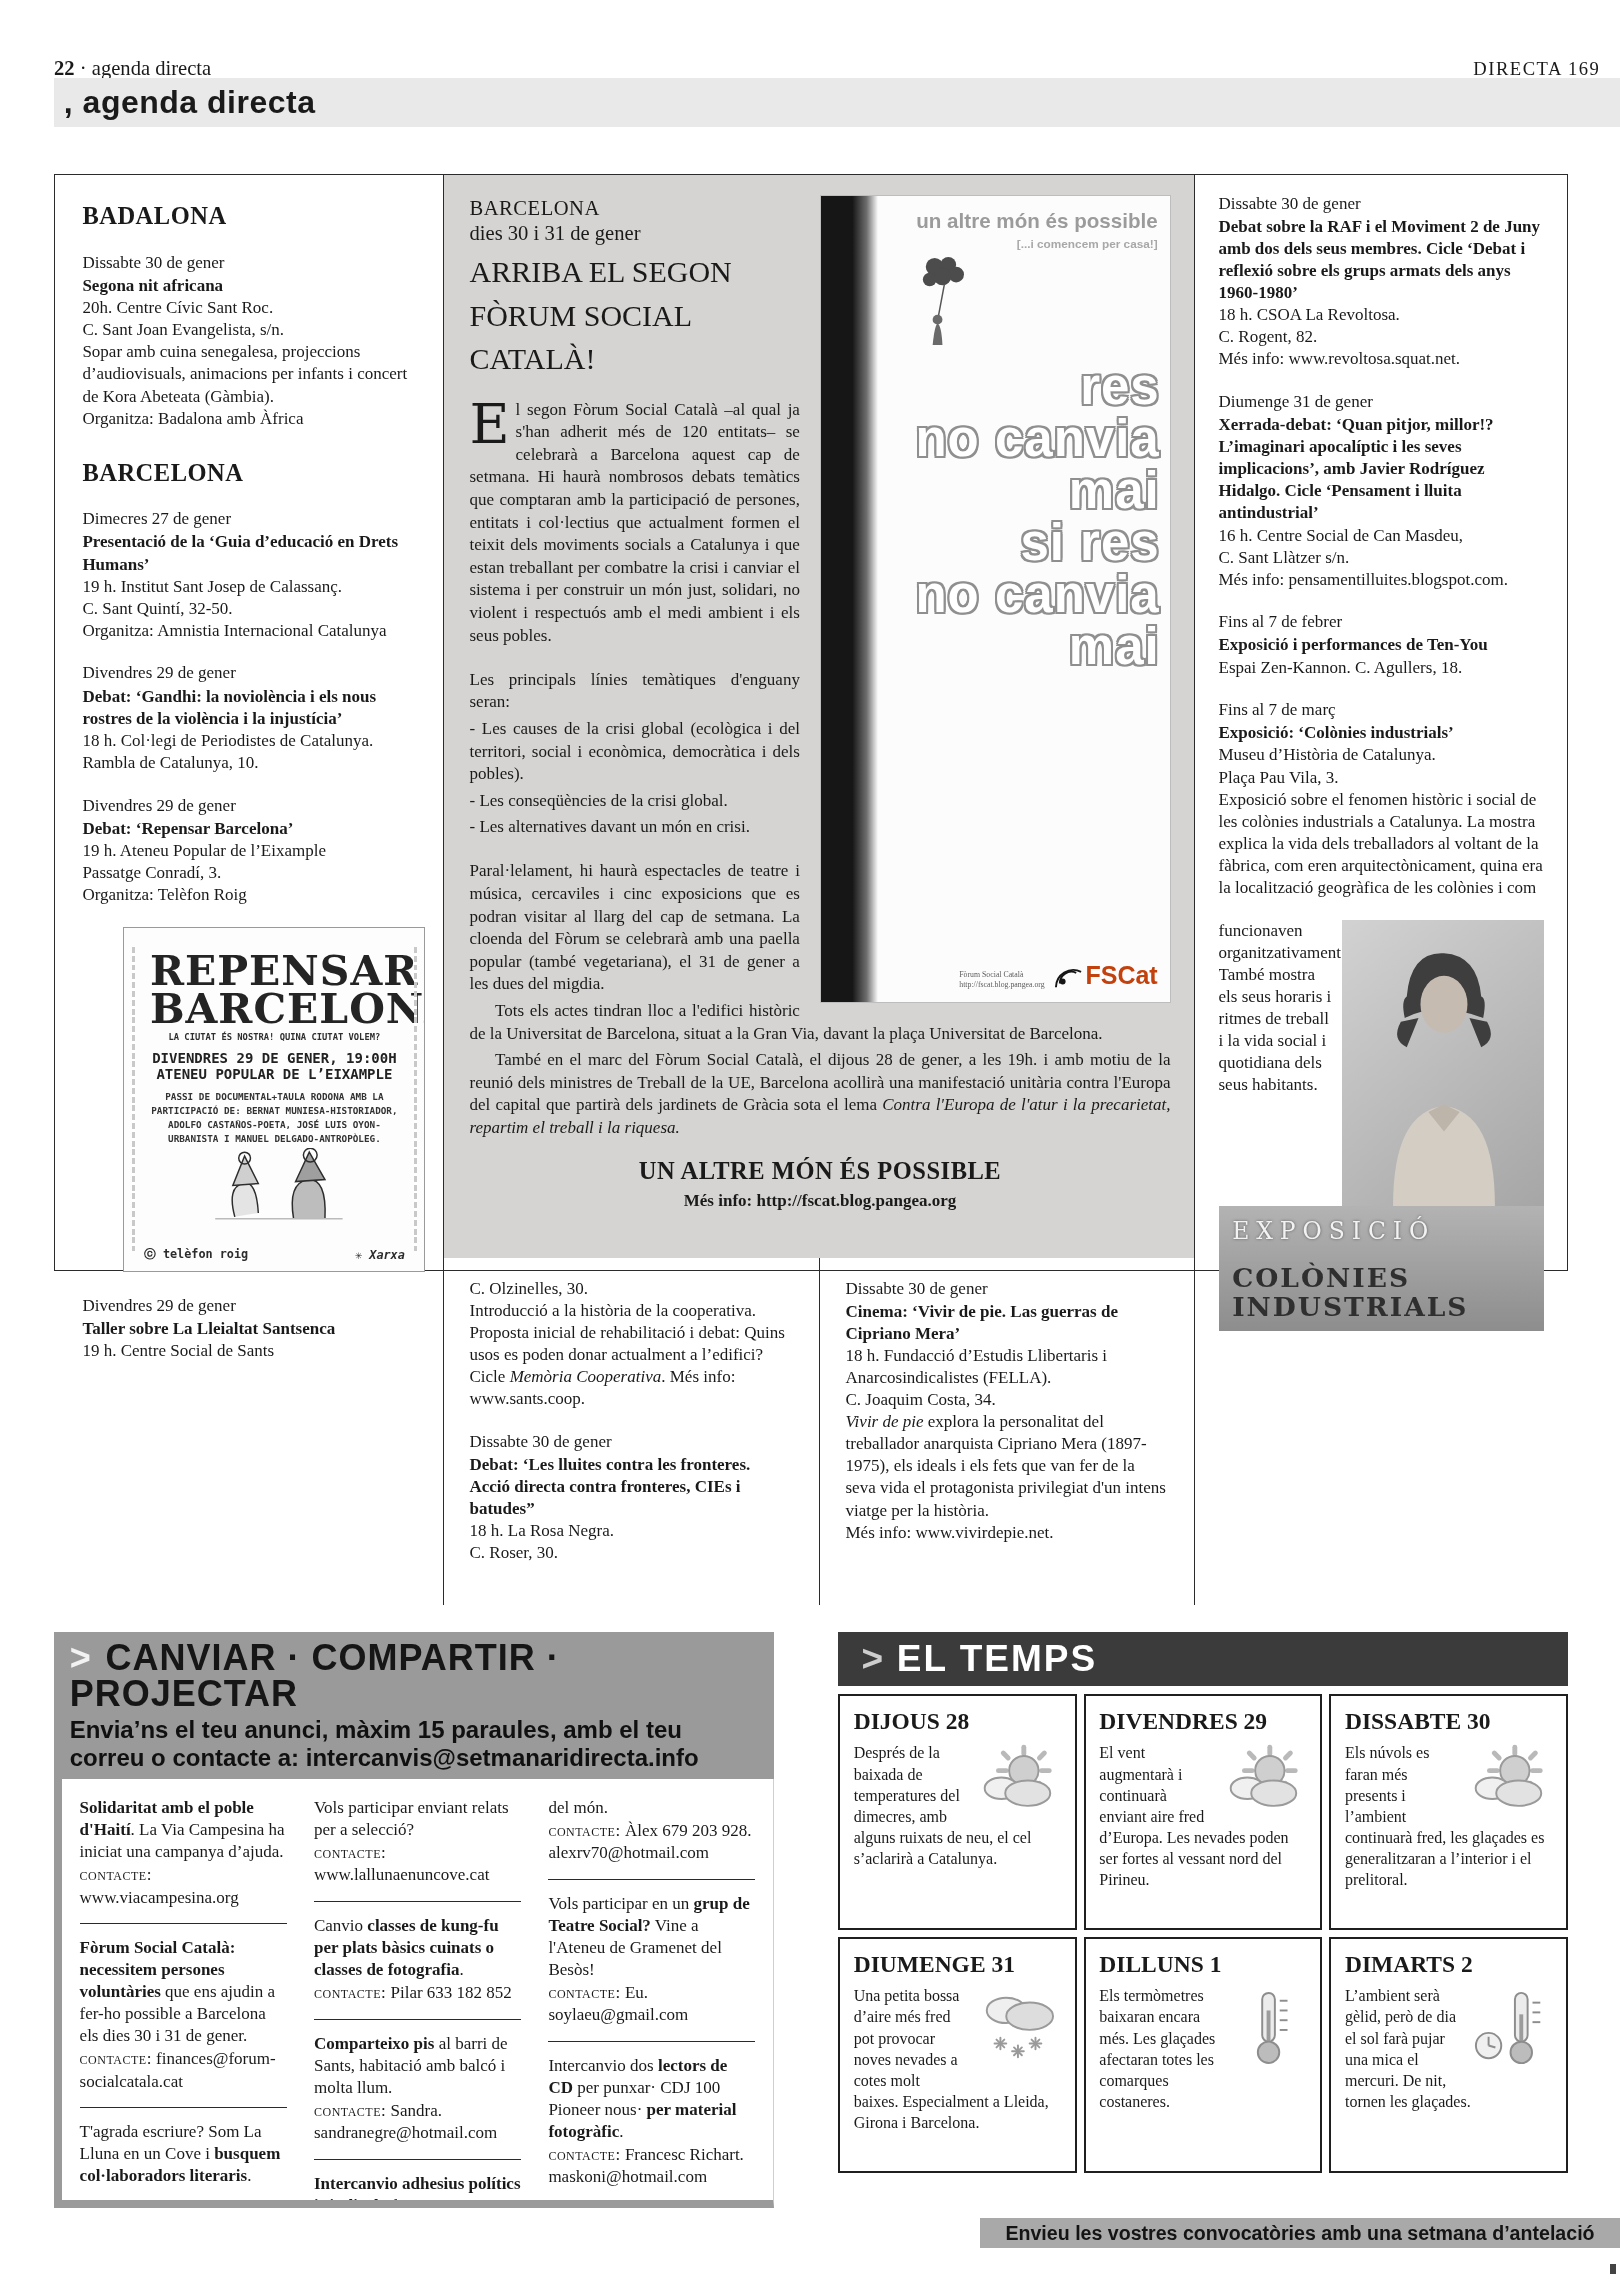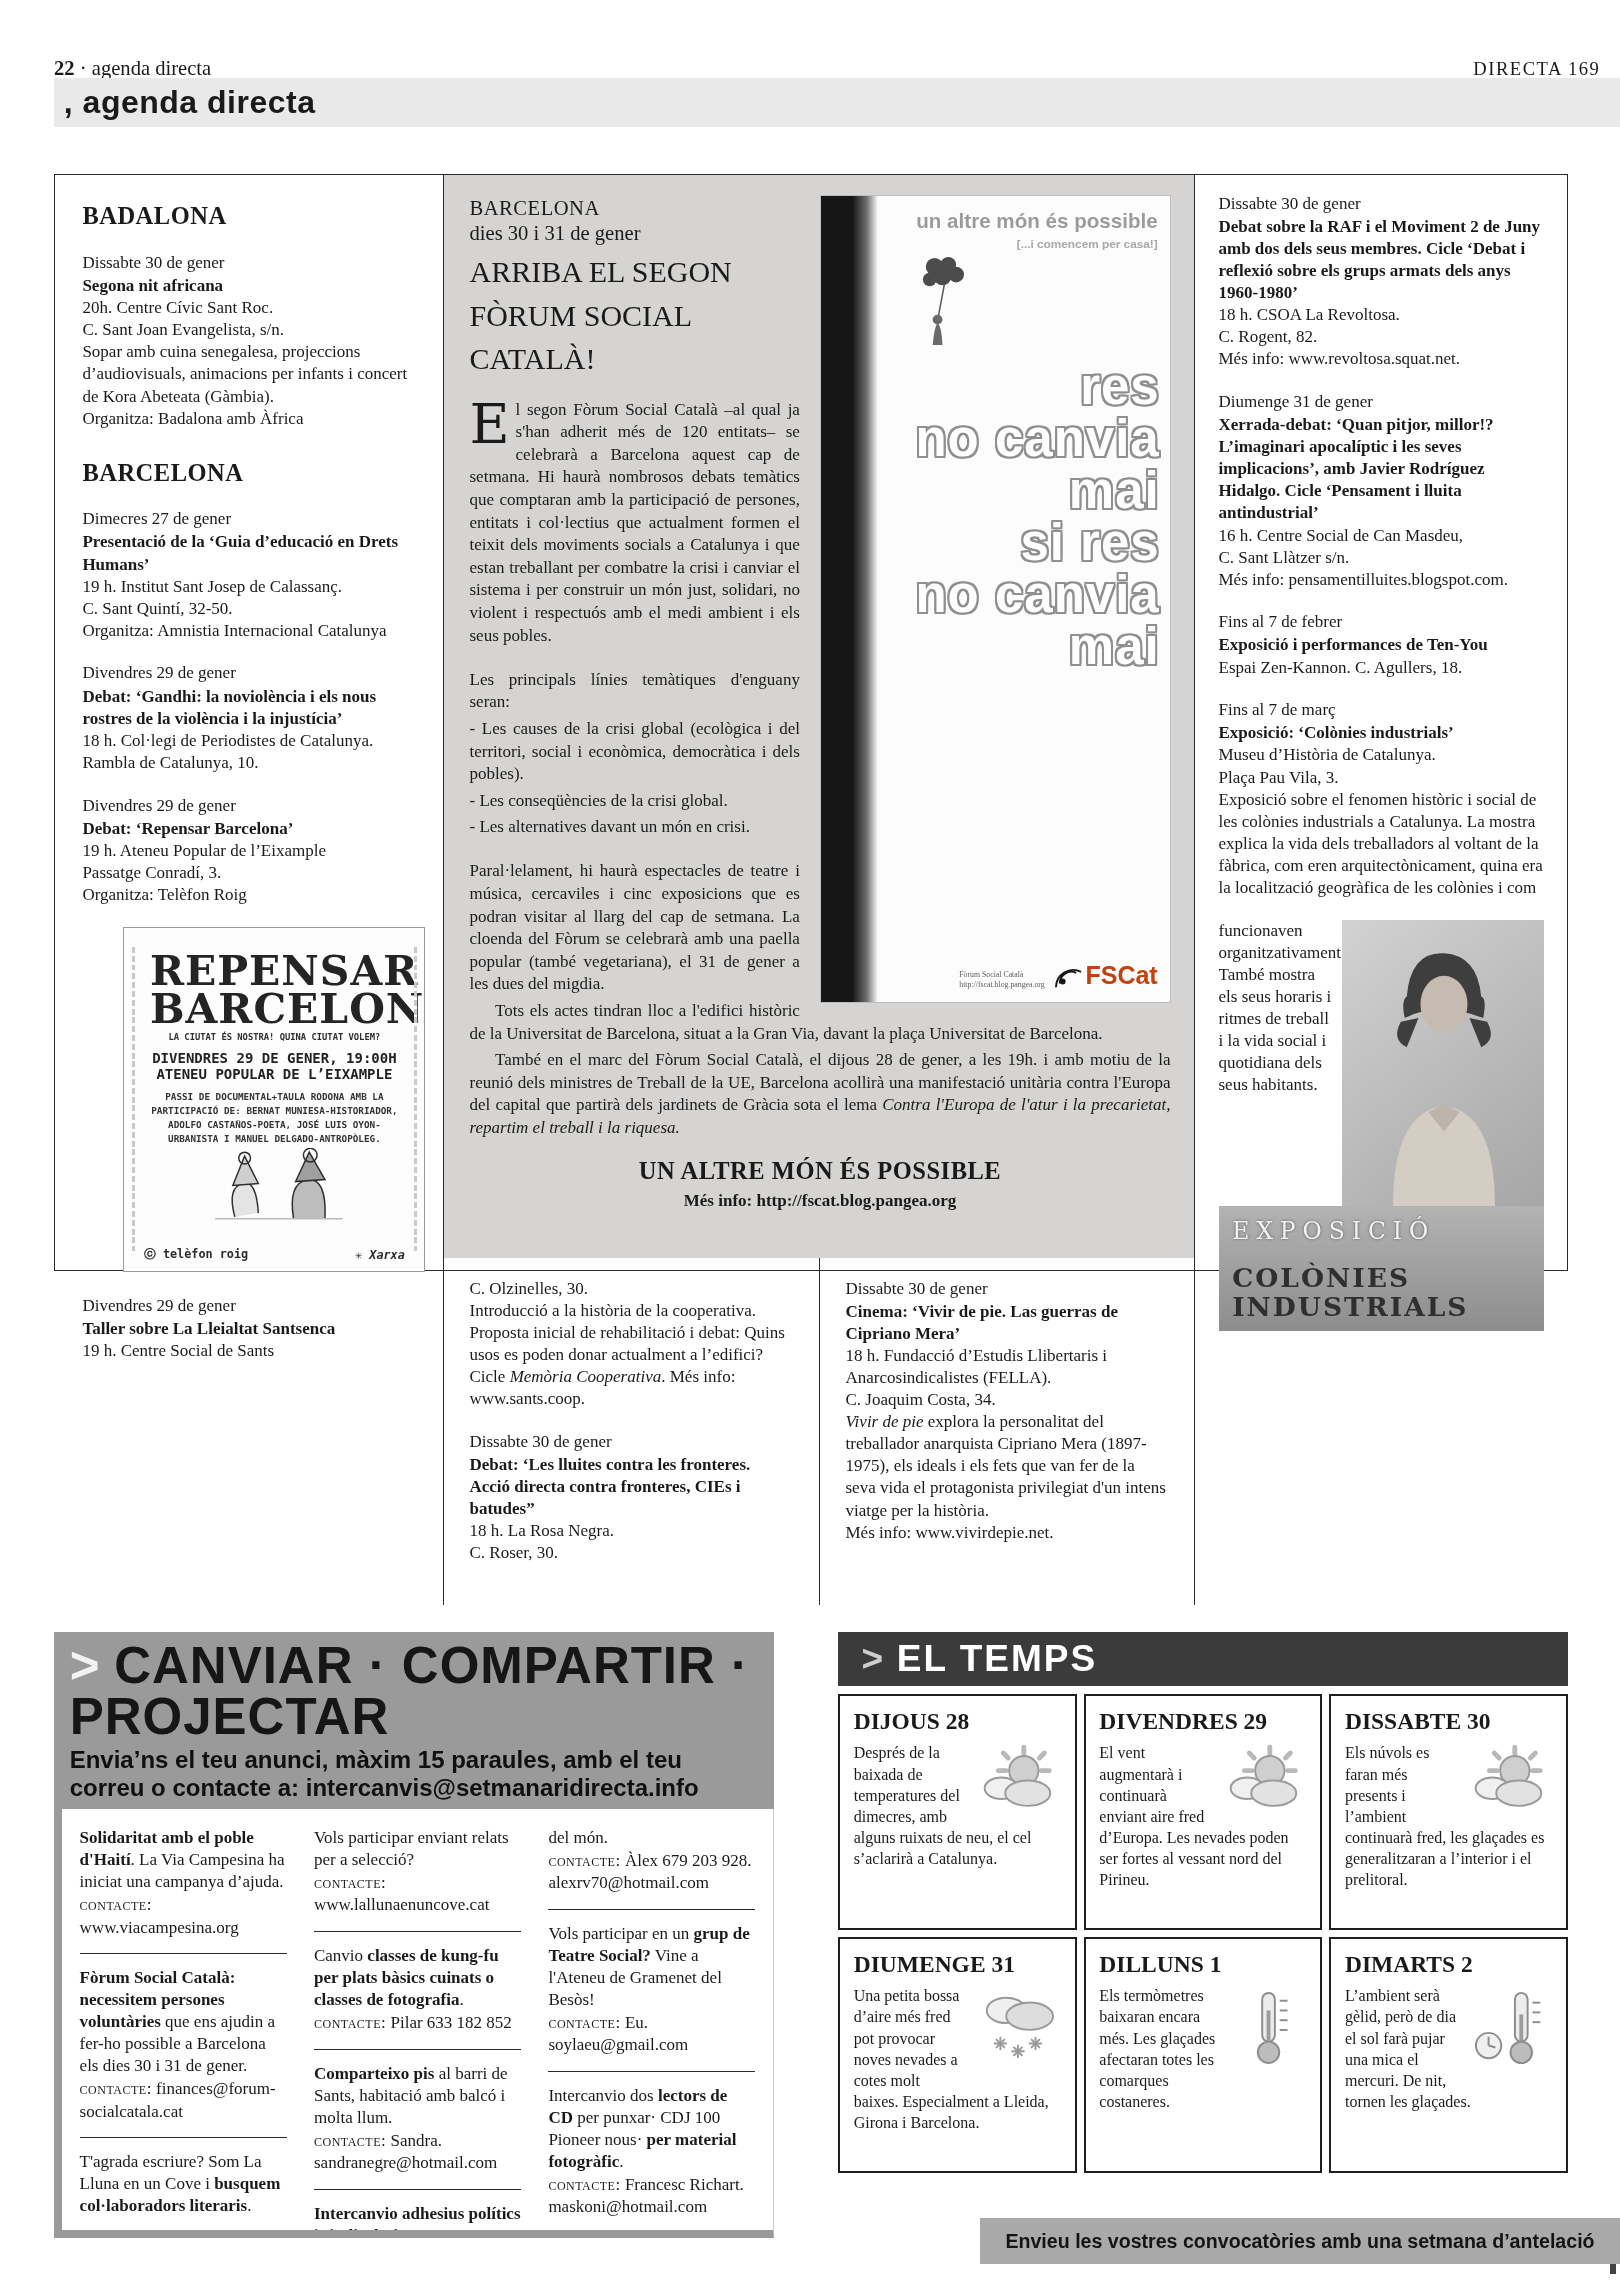--- a/index.html
+++ b/index.html
@@ -67,42 +67,42 @@
   .expo-wrap{overflow:hidden;margin-top:2px;}
   .expo-side{float:left;width:116px;font-size:17px;line-height:1.3;}
   .expo-photo{float:right;width:202px;height:286px;background:linear-gradient(140deg,#d2d2d2,#a6a6a6);position:relative;}
   .expo-band{clear:both;height:125px;background:linear-gradient(#b3b3b3,#8d8d8d);position:relative;}
   .expo-label1{position:absolute;top:11.8px;left:13.7px;font-family:"DejaVu Serif",serif;font-size:23.5px;letter-spacing:6.9px;color:#f2f2f2;text-shadow:0 0 2.9px #555;}
   .expo-label2{position:absolute;bottom:9.8px;left:13.7px;right:9.8px;font-family:"DejaVu Serif",serif;font-weight:bold;font-size:26.5px;line-height:1.1;color:#2f2f2f;letter-spacing:2px;}
 
   
   .canviar{position:absolute;left:54px;top:1632px;width:720px;height:541px;box-sizing:border-box;}
   .canviar-header{background:#9a9a9a;padding:7.8px 15.7px 6.9px;}
-  .ch-title{font-family:"Liberation Sans",sans-serif;font-weight:bold;font-size:51px;color:#161616;letter-spacing:1px;line-height:1.0;}
+  .ch-title{font-family:"Liberation Sans",sans-serif;font-weight:bold;font-size:36px;color:#161616;letter-spacing:1px;line-height:1.0;}
   .ch-title .chv{color:#f2f2f2;margin-right:13.7px;}
   .ch-sub{font-family:"Liberation Sans",sans-serif;font-weight:bold;font-size:24px;color:#101010;margin-top:3.9px;}
   .ads-wrap{background:#fff;border-left:8.8px solid #9a9a9a;border-bottom:8.8px solid #9a9a9a;border-right:1px solid #cfcfcf;padding:5.9px 17.6px 9.8px;display:grid;grid-template-columns:1fr 1fr 1fr;column-gap:27.4px;height:429px;box-sizing:border-box;overflow:hidden;}
   .ad{padding:12.7px 0 14.7px;border-bottom:1.5px solid #2a2a2a;font-size:17px;line-height:1.3;}
   .ad.no-rule{border-bottom:none;}
   .ad .contact{margin-top:1px;}
   .ad .sc{font-variant:small-caps;letter-spacing:0.5px;}
 
   
   .temps{position:absolute;left:838px;top:1632px;width:730px;height:541px;box-sizing:border-box;}
   .temps-header{height:54px;background:#3b3b3b;display:flex;align-items:center;padding-left:23.5px;}
   .temps-header .chv{color:#cdcdcd;font-family:"Liberation Sans",sans-serif;font-weight:bold;font-size:37px;margin-right:13.7px;}
   .temps-header .t{color:#fff;font-family:"Liberation Sans",sans-serif;font-weight:bold;font-size:37px;letter-spacing:2px;}
   .temps-grid{display:grid;grid-template-columns:repeat(3,1fr);grid-auto-rows:1fr;height:479px;gap:6.9px;margin-top:7.8px;}
   .wcell{border:2.5px solid #1f1f1f;background:#fff;padding:11.8px 13.7px;box-sizing:border-box;overflow:hidden;}
   .wday{font-family:"Liberation Serif",serif;font-weight:bold;font-size:23.5px;margin-bottom:7.8px;}
   .wicon{float:right;margin:2px 0 5.9px 7.8px;}
   .wtext{font-size:16px;line-height:1.32;}
 
   
-  .footer{position:absolute;left:980px;top:2218px;width:640px;height:46px;background:#a9a9a9;display:flex;align-items:center;justify-content:center;}
+  .footer{position:absolute;left:980px;top:2218px;width:640px;height:30px;background:#a9a9a9;display:flex;align-items:center;justify-content:center;}
   .footer .t{font-family:"Liberation Sans",sans-serif;font-weight:bold;font-size:19.6px;color:#141414;}
   .corner-mark{position:absolute;right:3.9px;top:2264px;width:5.9px;height:9.8px;background:#444;}
 </style>
 </head>
 <body>
 
 <div class="page">
 
   <div class="page-head">
     <div>

